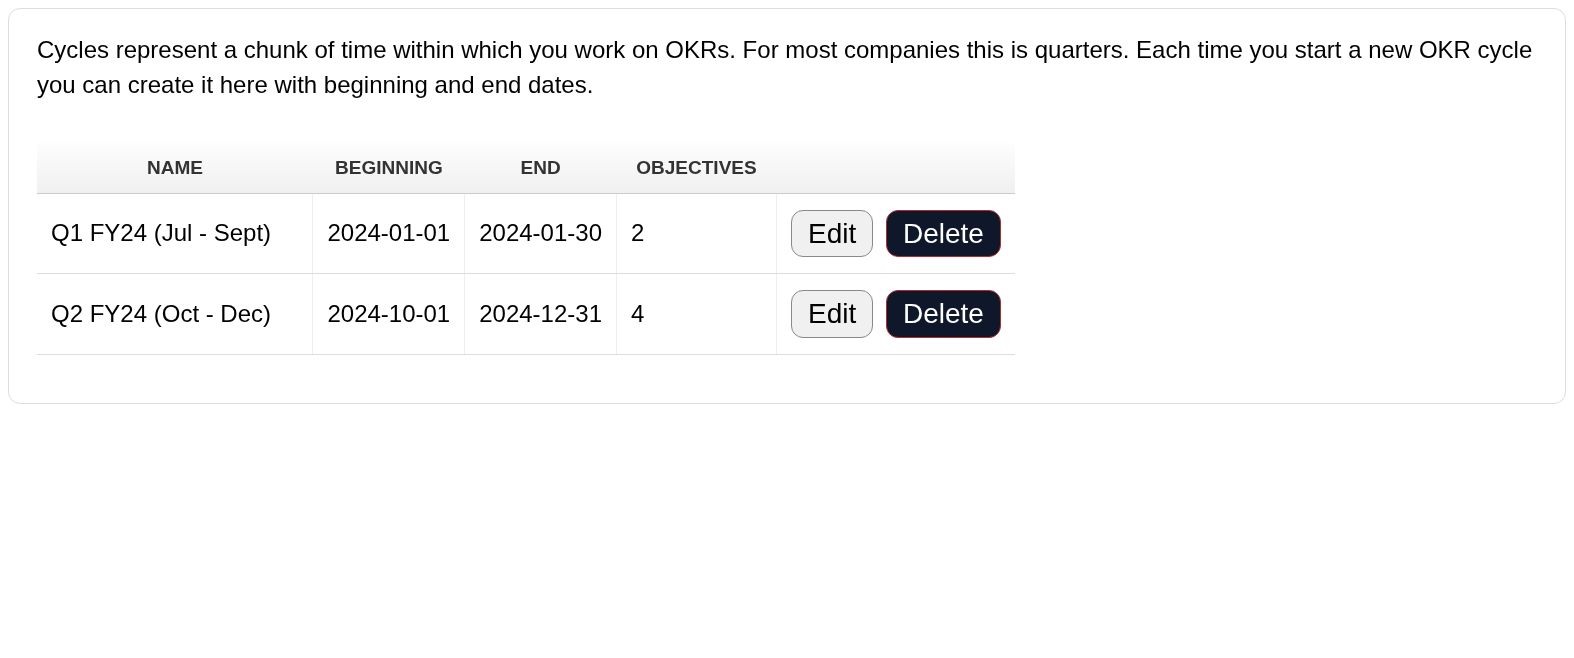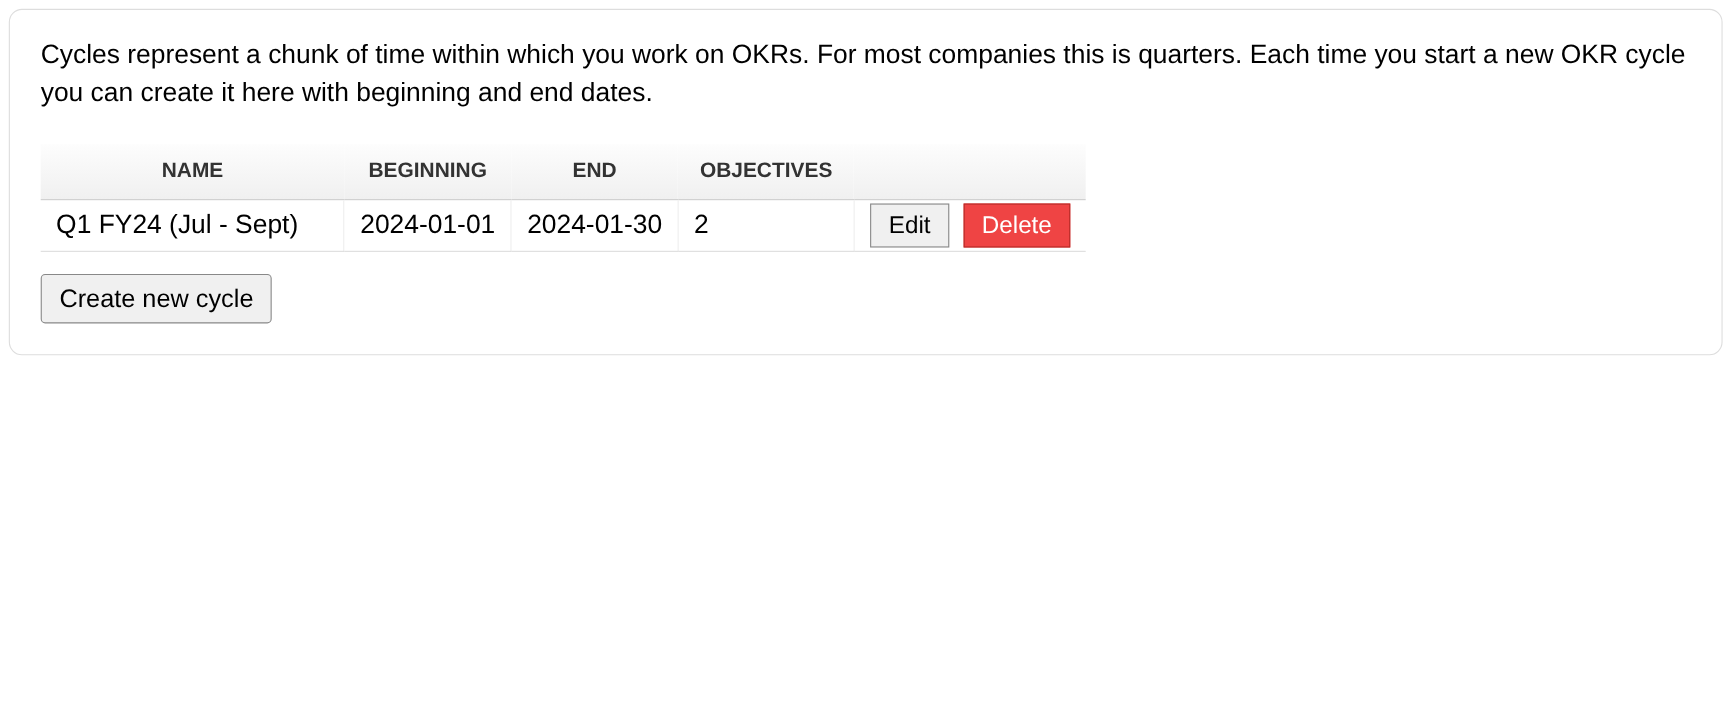--- a/index.html
+++ b/index.html
@@ -19,21 +19,21 @@
       padding: 24px 28px 28px 28px;
       background: #fff;
       max-width: 1560px;
     }
     h2 {
       margin: 0 0 18px 0;
       font-size: 32px;
       font-weight: 700;
     }
     .description {
-      margin: 0 0 28px 0;
+      margin: 0 0 40px 0;
       line-height: 1.45;
       font-size: 24px;
     }
     table {
       border-collapse: collapse;
       margin-bottom: 20px;
       width: auto;
       font-size: 24px;
     }
     thead th {
@@ -44,53 +44,53 @@
       padding: 14px 14px 14px 14px;
       text-align: center;
       border-bottom: 1px solid #ccc;
       background: linear-gradient(#fdfdfd, #f0f0f0);
     }
     thead th:first-child {
       padding-left: 110px;
       padding-right: 110px;
     }
     tbody td {
-      padding: 3px 14px;
+      padding: 16px 14px;
       border-bottom: 1px solid #ddd;
       border-right: 1px solid #eee;
       vertical-align: middle;
     }
     tbody td:last-child {
       border-right: none;
     }
     tbody td.actions {
       border-right: none;
       white-space: nowrap;
     }
     tbody td.objectives {
       min-width: 160px;
     }
     button {
       font-family: inherit;
     }
     .btn {
-      font-size: 22px;
+      font-size: 28px;
       padding: 6px 16px;
-      border-radius: 0;
+      border-radius: 12px;
       cursor: pointer;
       line-height: 1.2;
     }
     .btn-edit {
       background: #f0f0f0;
       border: 1px solid #888;
       color: #000;
       margin-right: 6px;
     }
     .btn-delete {
-      background: #ef4444;
+      background: #0f172a;
       border: 1px solid #b52b27;
       color: #fff;
     }
     .btn-create {
       font-size: 23px;
       padding: 8px 16px;
       background: #f0f0f0;
       border: 1px solid #888;
       border-radius: 4px;
       cursor: pointer;
@@ -116,17 +116,26 @@
       <tr>
         <td>Q1 FY24 (Jul - Sept)</td>
         <td>2024-01-01</td>
         <td>2024-01-30</td>
         <td class="objectives">2</td>
         <td class="actions">
           <button class="btn btn-edit">Edit</button>
           <button class="btn btn-delete">Delete</button>
         </td>
       </tr>
+      <tr>
+        <td>Q2 FY24 (Oct - Dec)</td>
+        <td>2024-10-01</td>
+        <td>2024-12-31</td>
+        <td class="objectives">4</td>
+        <td class="actions">
+          <button class="btn btn-edit">Edit</button>
+          <button class="btn btn-delete">Delete</button>
+        </td>
+      </tr>
     </tbody>
   </table>
 
-  <button class="btn-create">Create new cycle</button>
 </div>
 
 </body></html>

